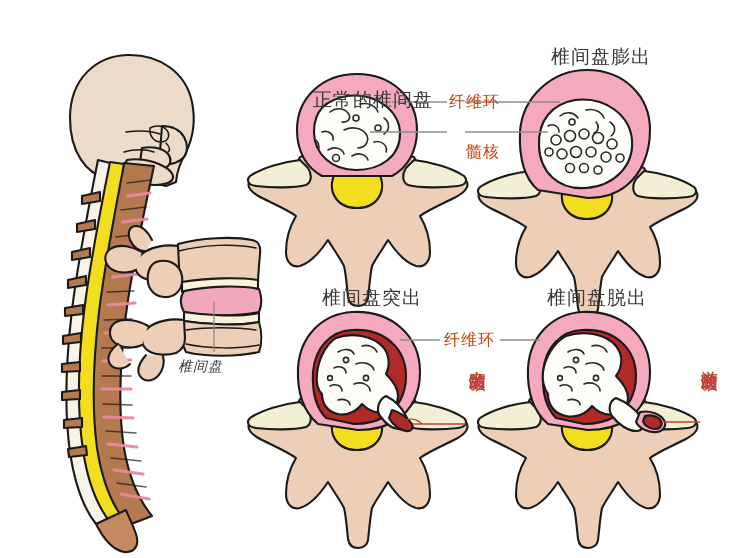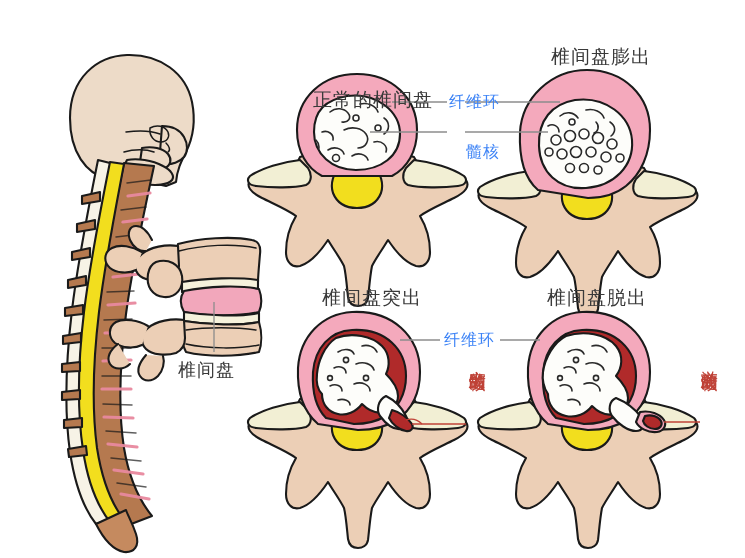--- a/index.html
+++ b/index.html
@@ -3,24 +3,24 @@
 <meta charset="utf-8">
 <style>
   html,body{margin:0;padding:0;}
   body{
     width:745px;height:558px;background:#ffffff;overflow:hidden;position:relative;
     font-family:"Liberation Sans","DejaVu Sans",sans-serif;
   }
   #stage{position:absolute;left:0;top:0;width:745px;height:558px;}
   svg.layer{position:absolute;left:0;top:0;width:745px;height:558px;}
   .lbl{position:absolute;white-space:nowrap;color:#3a3a3a;font-size:19px;letter-spacing:1px;}
-  .lbl-sm{position:absolute;white-space:nowrap;color:#3b82f6;font-size:16px;letter-spacing:1px;}
+  .lbl-sm{position:absolute;white-space:nowrap;color:#c2410c;font-size:16px;letter-spacing:1px;}
   .lbl-red{position:absolute;color:#bf4237;font-size:17px;letter-spacing:1px;
            writing-mode:vertical-rl;text-orientation:upright;line-height:1.05;}
-  .lbl-disc{position:absolute;white-space:nowrap;color:#3a3a3a;font-size:18px;letter-spacing:1px;}
+  .lbl-disc{position:absolute;white-space:nowrap;color:#3a3a3a;font-size:14px;letter-spacing:1px;font-style:italic;}
 </style>
 </head>
 <body>
 
 <div id="stage">
 
   <svg class="layer" viewBox="0 0 745 558">
     <defs>
       <style>
         .ol{stroke:#1a1a1a;stroke-width:2.1;stroke-linejoin:round;stroke-linecap:round;}

